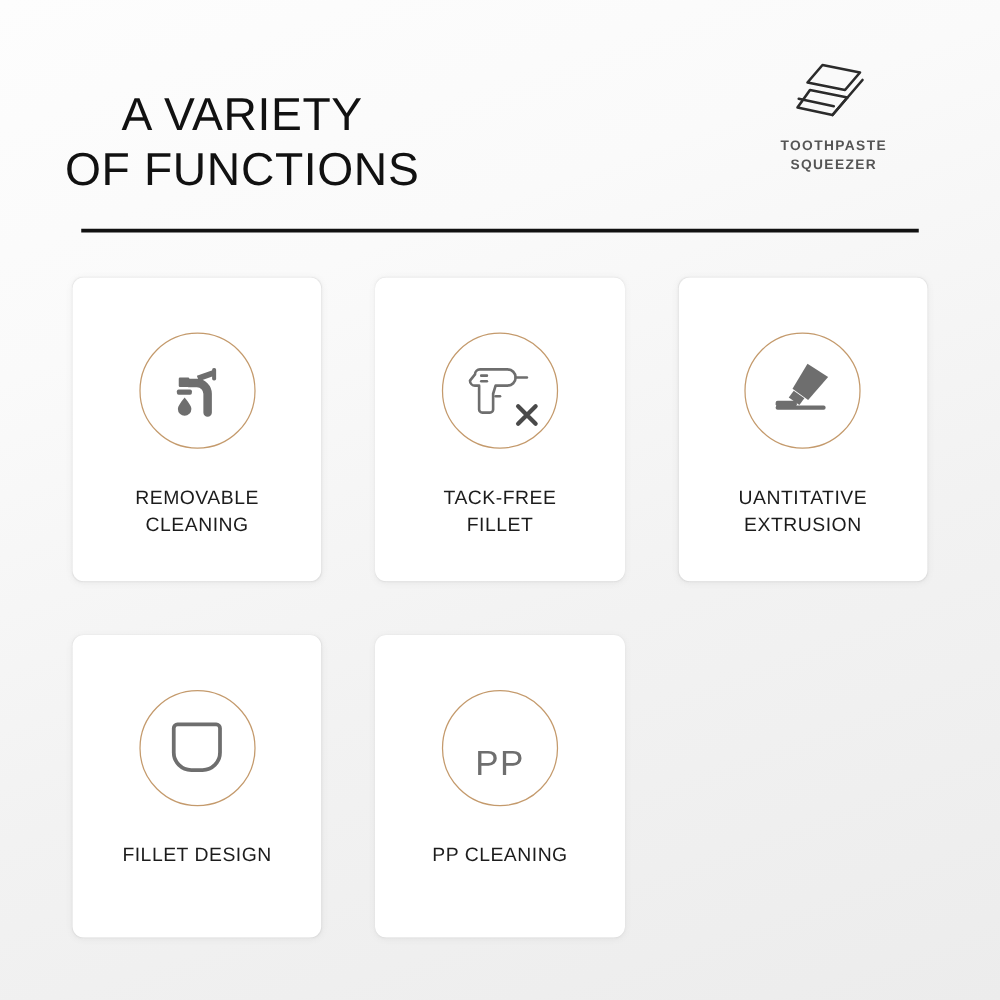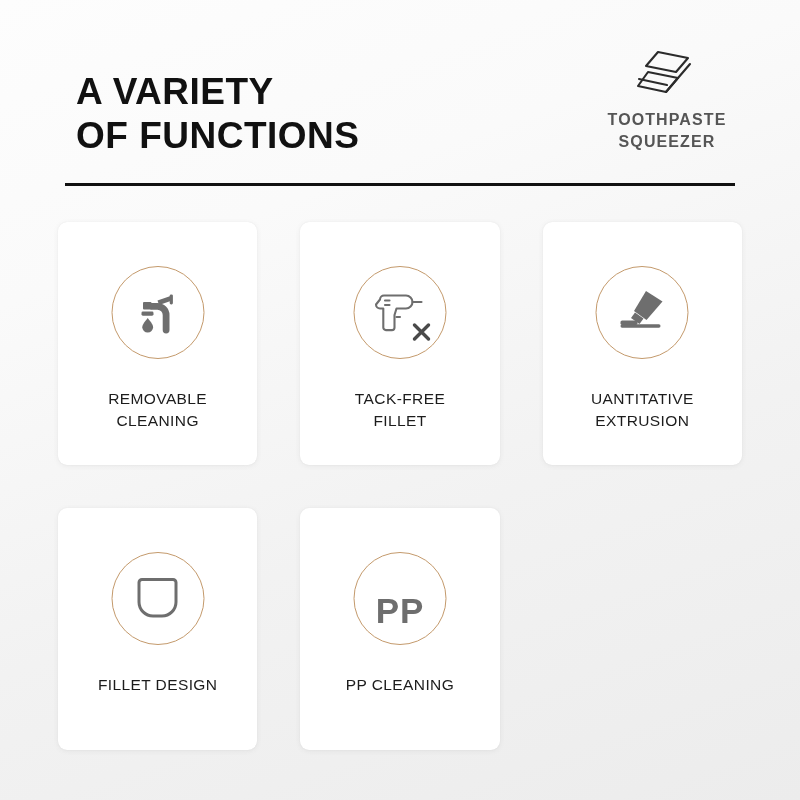--- a/index.html
+++ b/index.html
@@ -10,34 +10,35 @@
     overflow:hidden;
     position:relative;
   }
   .page { position:absolute; inset:0; }
 
   
   .header {
     position:absolute; left:0; top:0; width:800px; height:170px;
   }
   .title {
-    position:absolute; left:76px; top:70px;
+    position:absolute; left:52px; top:70px;
     font-size:37px; line-height:1.19;
     letter-spacing:0.5px;
     color:#111;
-    font-weight:700;
+    font-weight:400;
     white-space:pre-line;
+    text-align:center;
   }
   .brand {
     position:absolute; right:58px; top:48px;
     width:150px; text-align:center;
   }
   .brand-icon { display:block; margin:0 auto 9px; }
   .brand-text {
-    font-size:16px; line-height:1.35; letter-spacing:1.1px;
+    font-size:11px; line-height:1.35; letter-spacing:1.1px;
     color:#555; font-weight:700; white-space:pre-line;
   }
   .rule {
     position:absolute; left:65px; top:183px;
     width:670px; height:3px; background:#111;
   }
 
   
   .grid {
     position:absolute; left:58px; top:222px;
@@ -57,21 +58,21 @@
     position:relative;
   }
   .ring {
     position:absolute; top:44px; left:50%; transform:translateX(-50%);
     width:93px; height:93px; border-radius:50%;
     border:1.6px solid #c49a6c;
     display:flex; align-items:center; justify-content:center;
   }
   .ring svg { display:block; }
   .pp-text {
-    font-size:35px; color:#6e6e6e; letter-spacing:1px; font-weight:700;margin-top:25px;
+    font-size:28px; color:#6e6e6e; letter-spacing:1px; font-weight:400;margin-top:25px;
   }
   .card-label {
     position:absolute; left:0; right:0; top:166px;
     text-align:center;
     font-size:15.5px; line-height:1.42;
     color:#1c1c1c; letter-spacing:0.4px;
     white-space:pre-line;
   }
   .card.single .card-label { top:166px; }
 </style>

